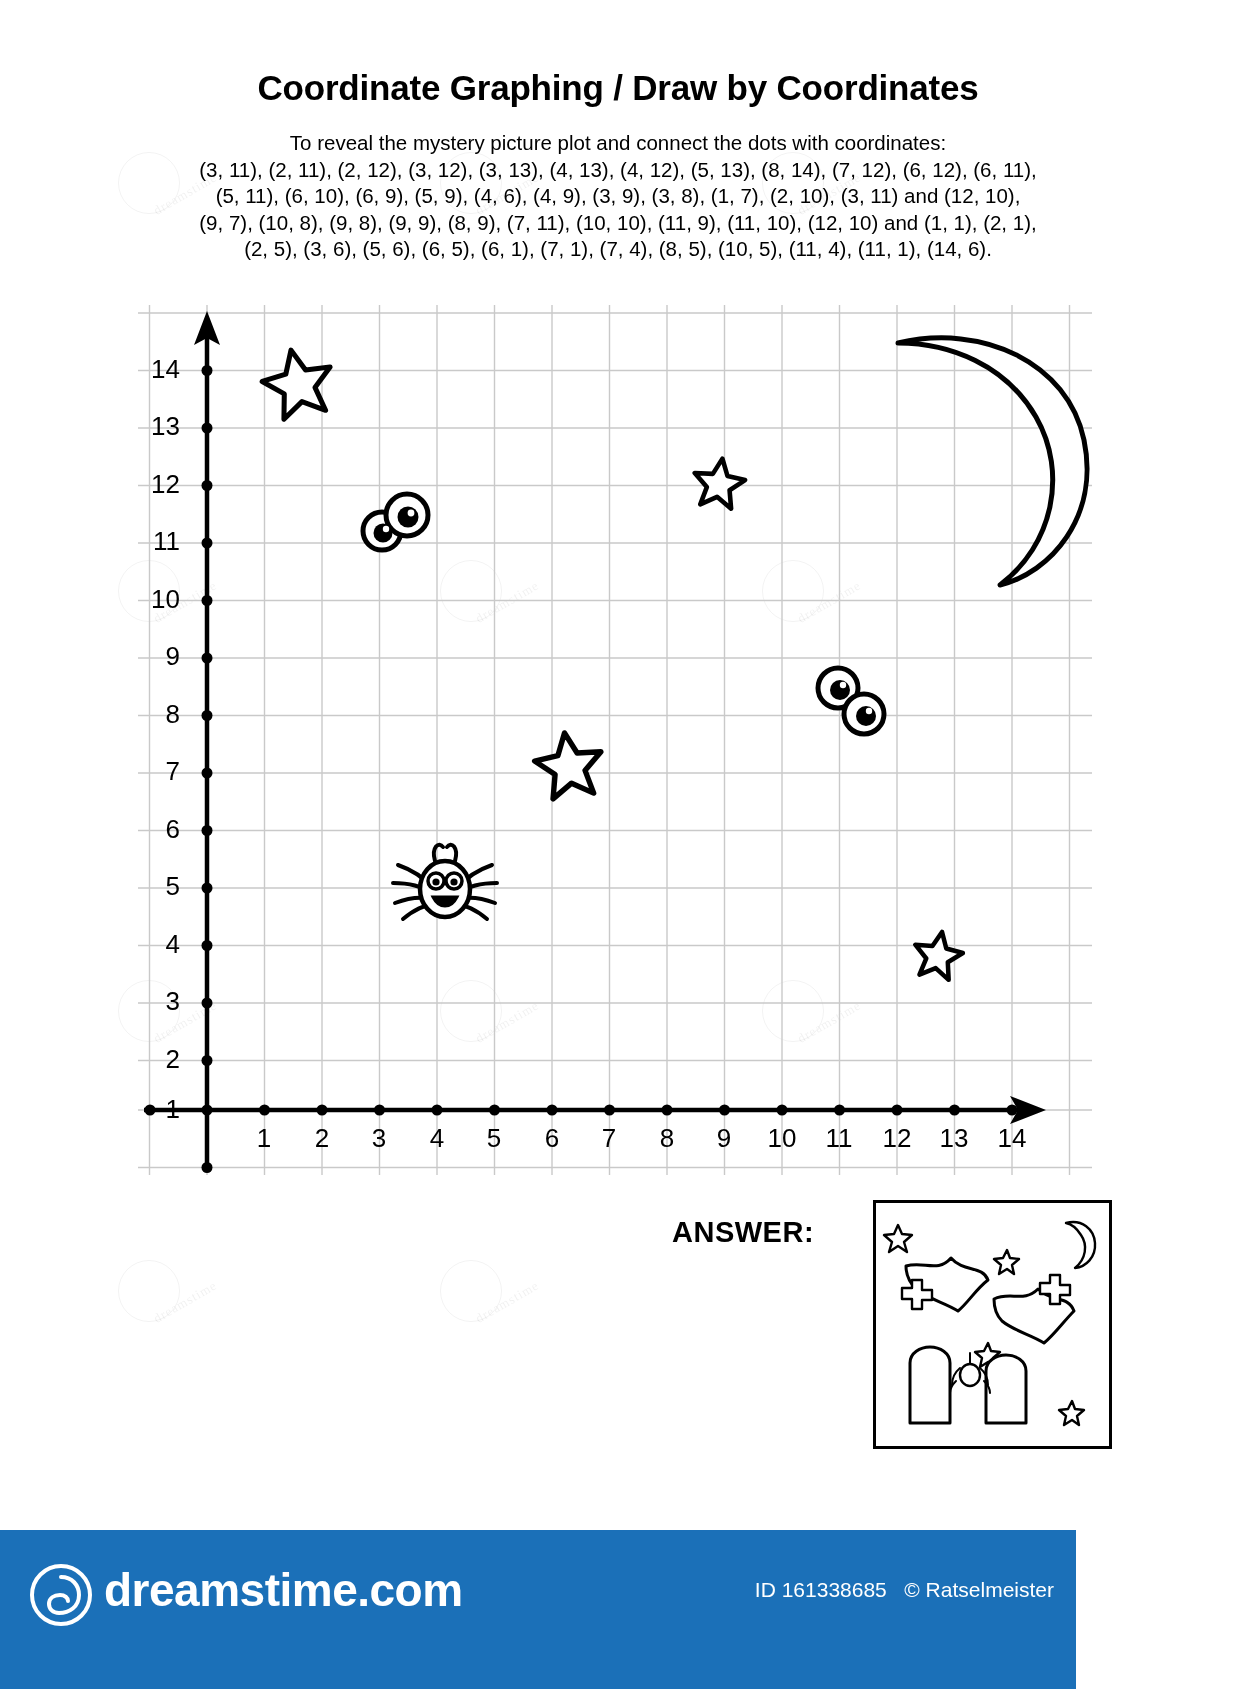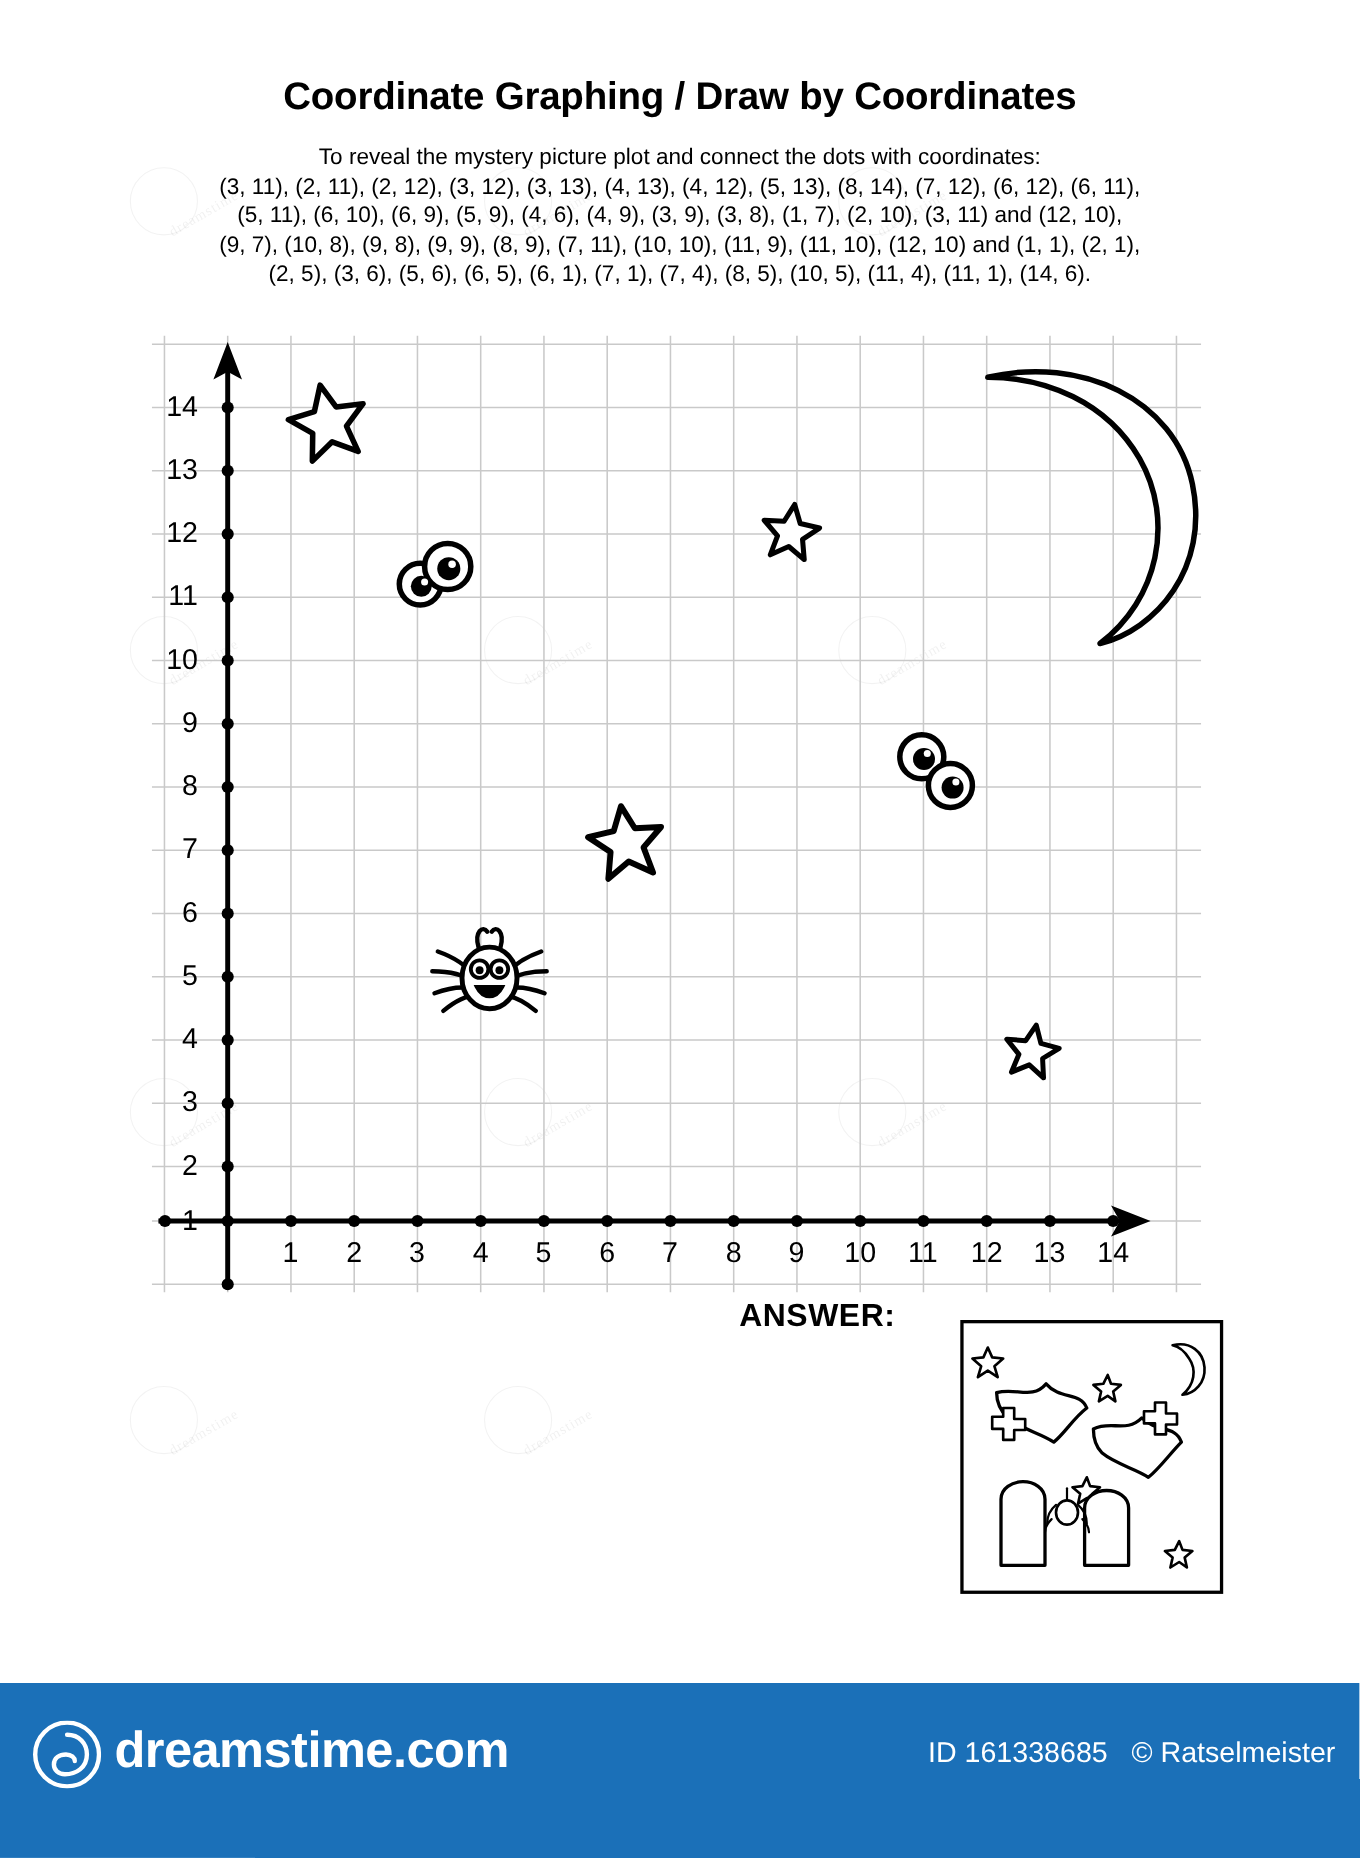--- a/index.html
+++ b/index.html
@@ -37,53 +37,53 @@
   .axis-labels-x{position:absolute;left:0;top:0;}
   .ylab{
     position:absolute;width:46px;text-align:right;font-size:26px;
   }
   .xlab{
     position:absolute;width:36px;text-align:center;font-size:26px;
   }
 
   
   .answer-label{
-    position:absolute;left:672px;top:1180px;font-size:29px;font-weight:bold;
+    position:absolute;left:672px;top:1216px;font-size:29px;font-weight:bold;
     letter-spacing:0.5px;
   }
   .answer-box{
     position:absolute;left:873px;top:1200px;width:233px;height:243px;
     border:3px solid #000;background:#fff;
   }
 
   
   .wm{
     position:absolute;color:#000;opacity:0.055;font-size:13px;
     font-family:"Liberation Serif", serif;letter-spacing:1px;
     transform:rotate(-30deg);white-space:nowrap;pointer-events:none;
   }
   .wmring{
     position:absolute;border:1px solid #000;border-radius:50%;
     opacity:0.05;pointer-events:none;
   }
 
   
   .footer{
-    position:absolute;left:0;top:1530px;width:1236px;height:159px;
+    position:absolute;left:0;top:1530px;width:1076px;height:159px;
     background:#1b70b8;
   }
   .footer-logo{
     position:absolute;left:30px;top:34px;width:62px;height:62px;
   }
   .footer-text{
     position:absolute;left:104px;top:33px;font-size:46px;color:#fff;
     font-weight:bold;letter-spacing:-0.5px;
   }
   .footer-right{
-    position:absolute;right:22px;top:48px;font-size:26px;color:#fff;
+    position:absolute;right:22px;top:48px;font-size:21px;color:#fff;
   }
 </style>
 </head>
 <body>
 
 <div class="sheet">
 
   <div class="wmring" style="left:118px;top:152px;width:60px;height:60px;"></div>
   <div class="wm" style="left:150px;top:186px;">dreamstime</div>
   <div class="wmring" style="left:440px;top:152px;width:60px;height:60px;"></div>

